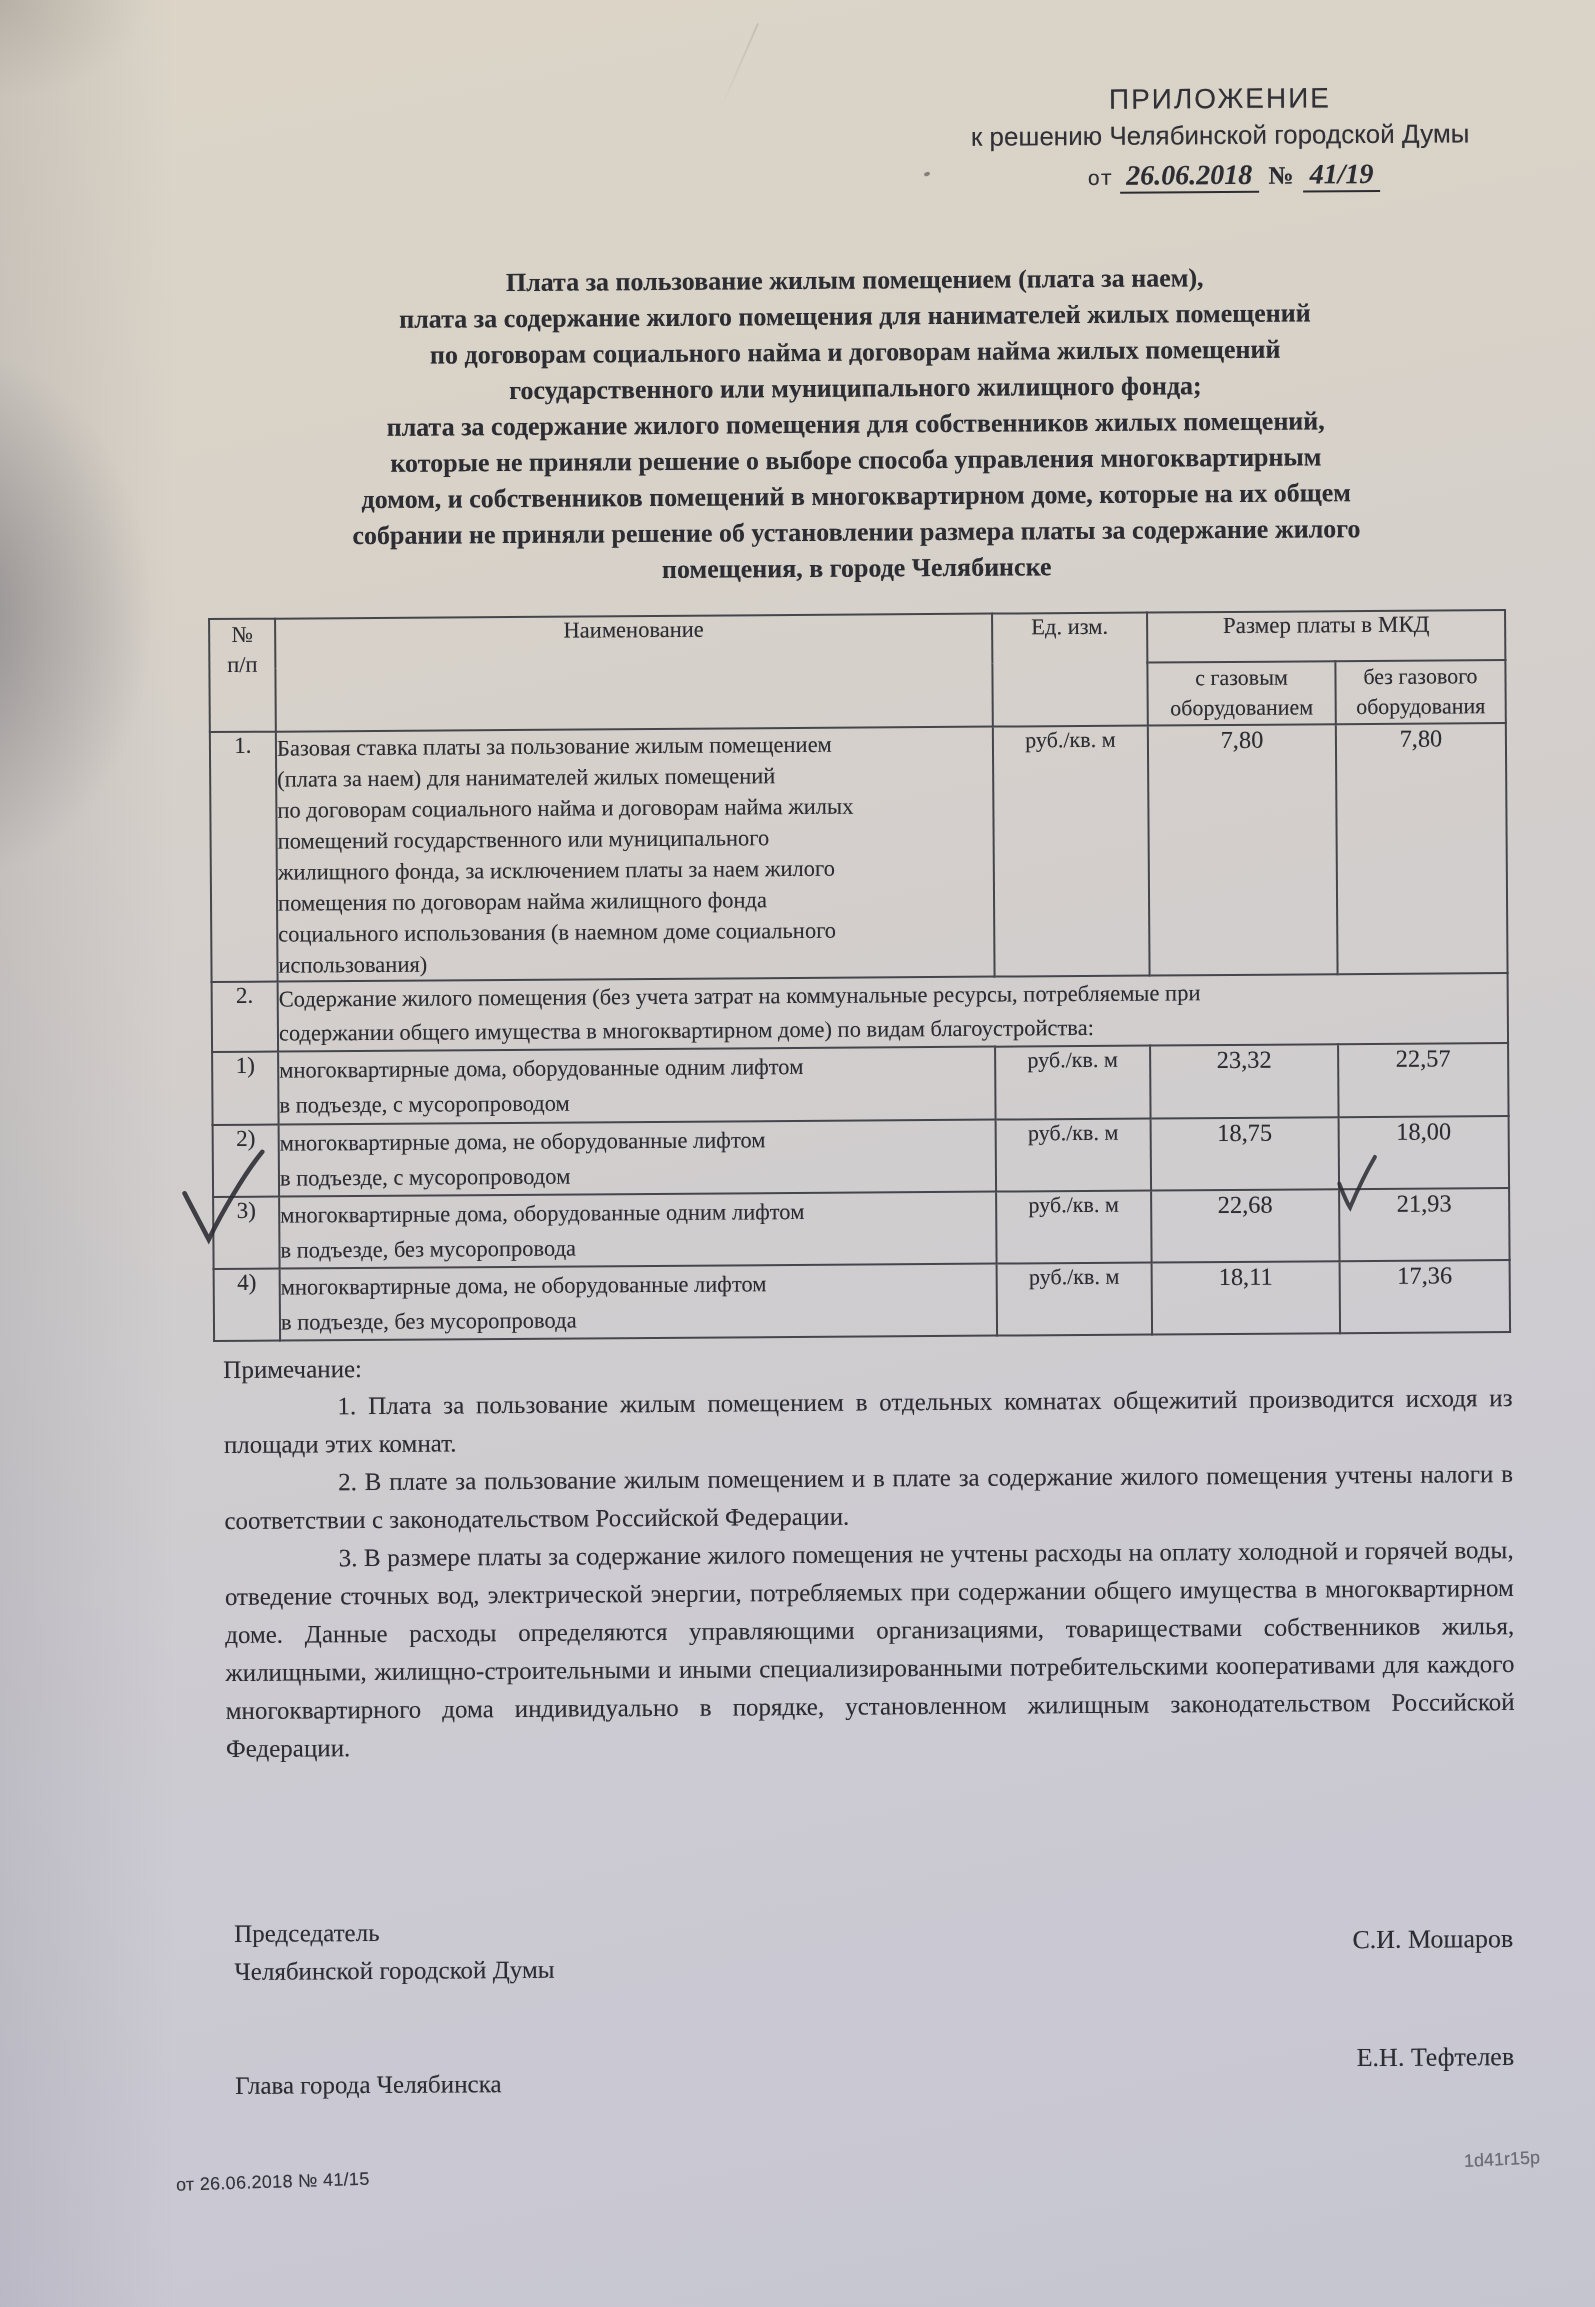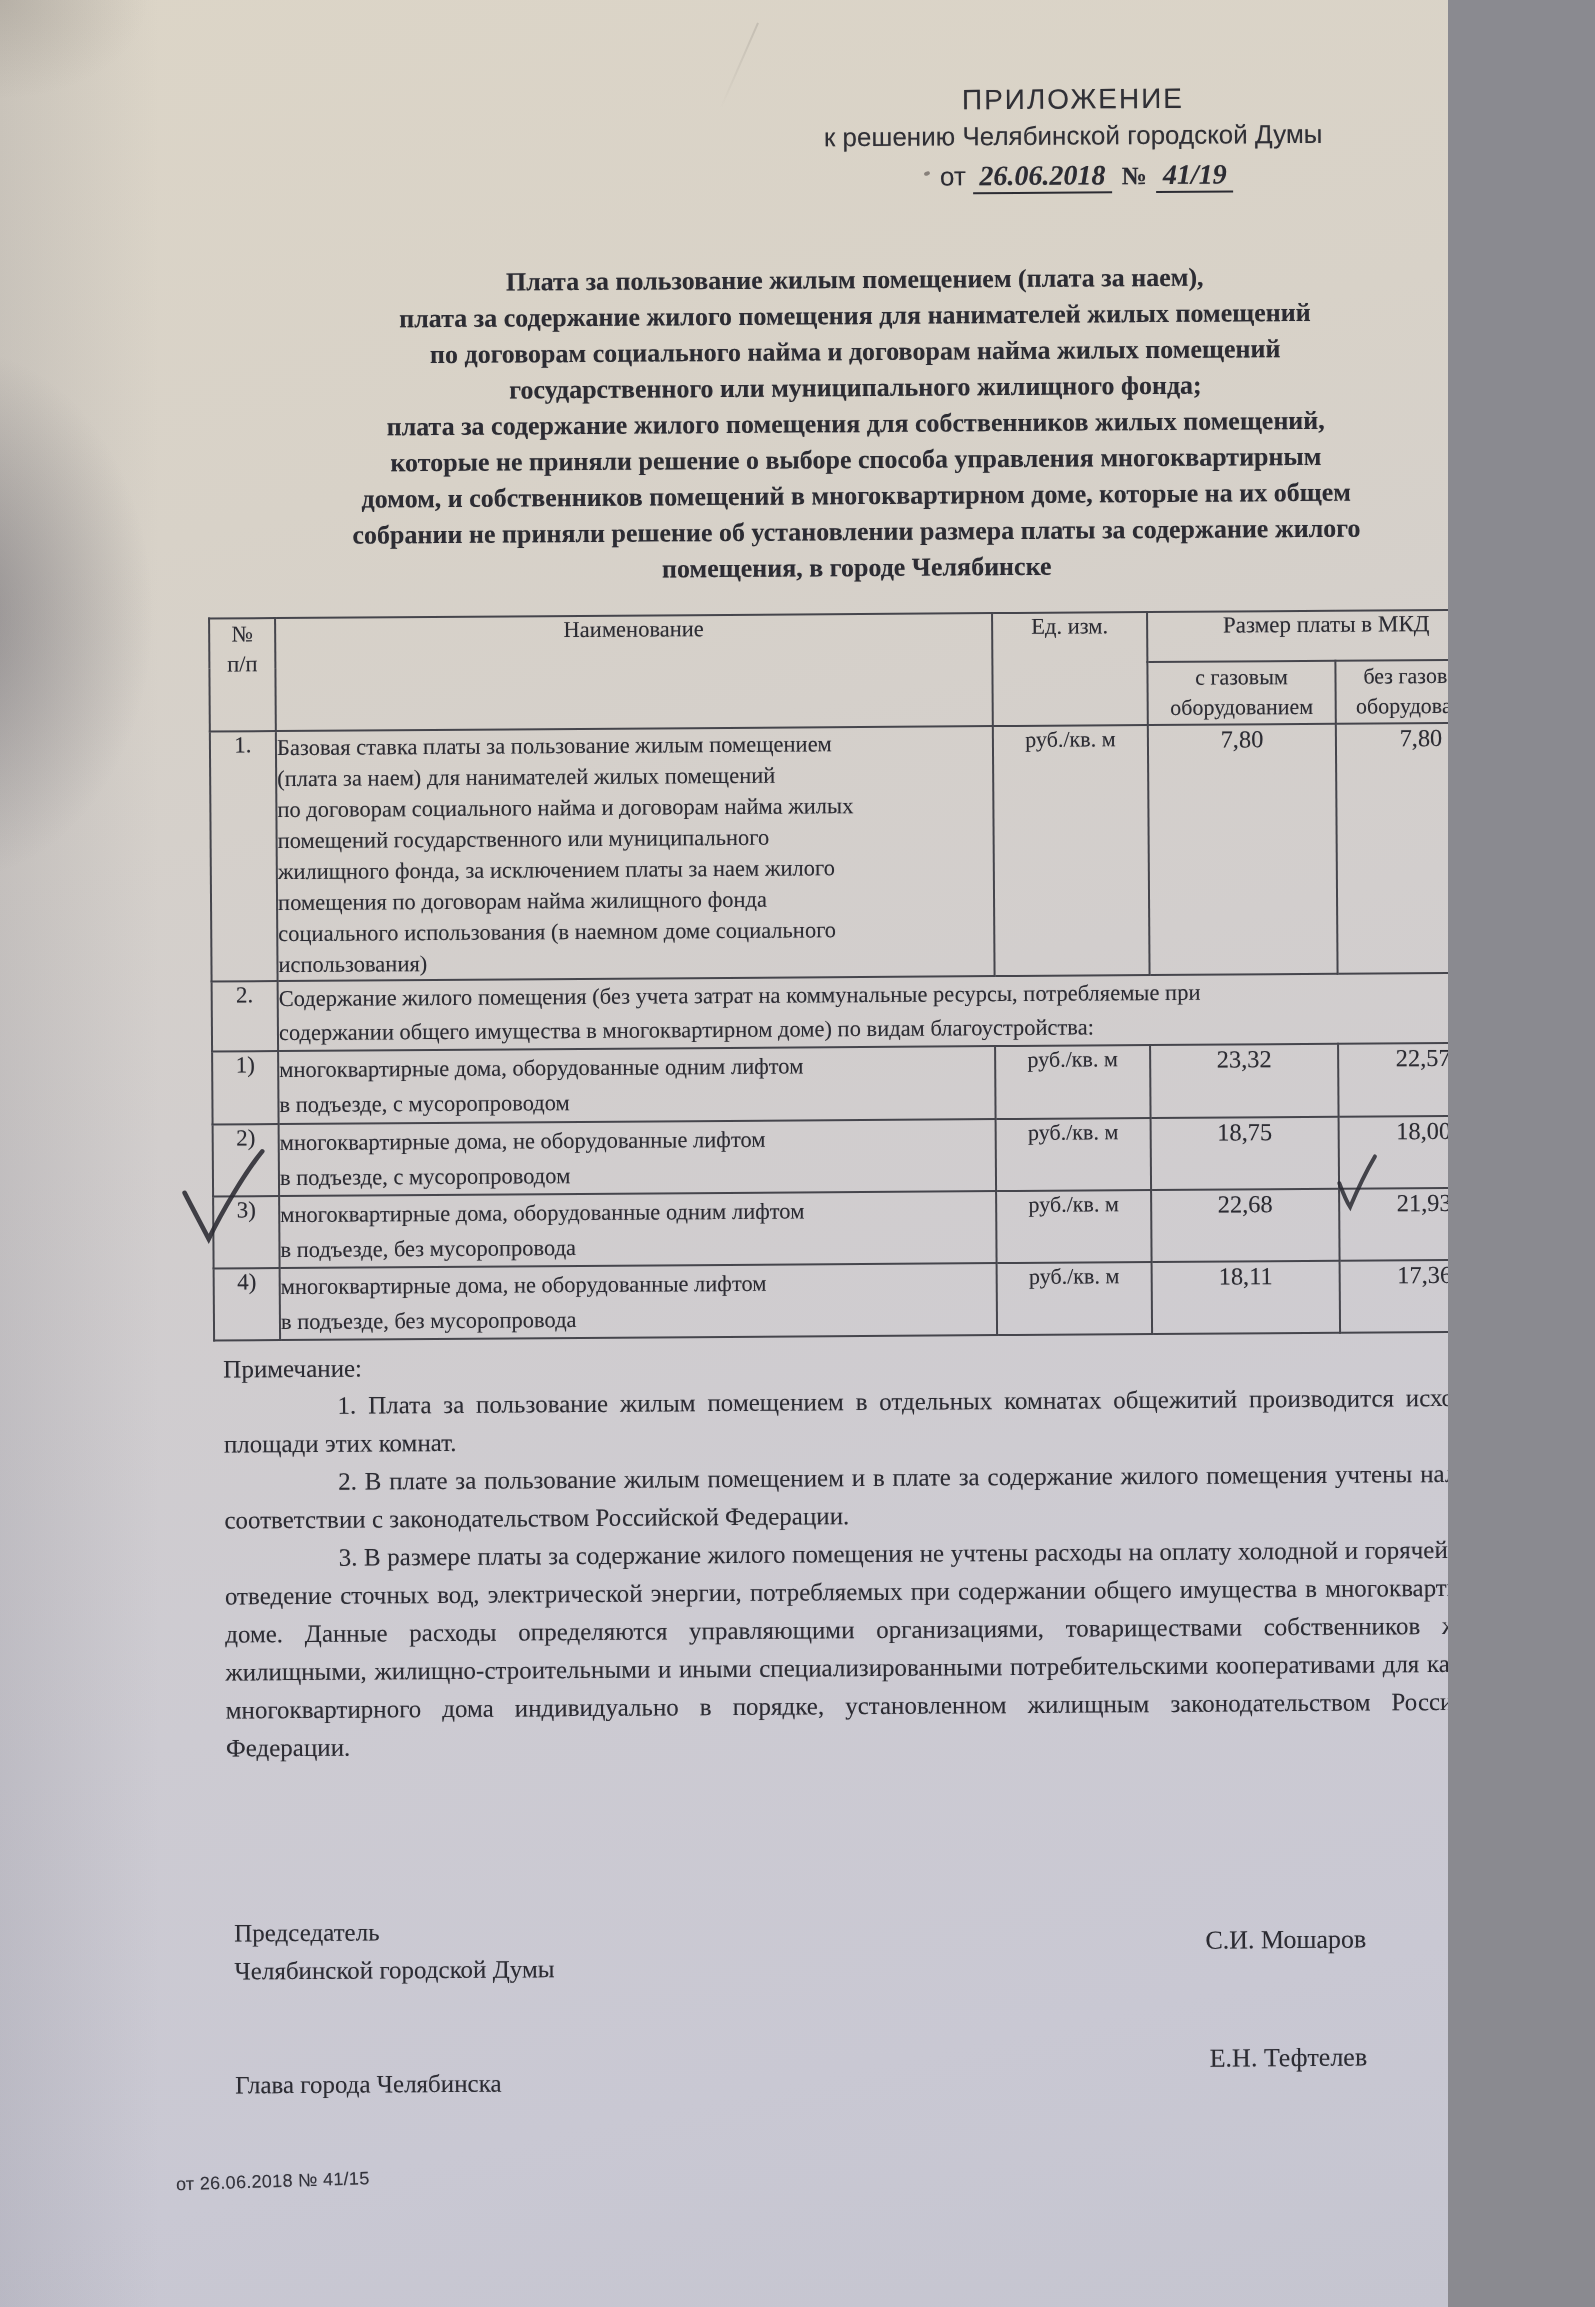--- a/index.html
+++ b/index.html
@@ -1,48 +1,47 @@
 <!DOCTYPE html>
 <html lang="ru" style="font-size:10.6px"><head>
 <meta charset="utf-8">
 <style>
   html,body{margin:0;padding:0;background:#8a8a90;}
   .photo{
     position:relative;
-    width:1405px;height:2307px;
+    width:1595px;height:2307px;
     overflow:hidden;
     background:
       radial-gradient(277px 370px at -46px 614px, rgba(68,66,78,.40), rgba(68,66,78,0) 72%),
       radial-gradient(198px 132px at 0% 0%, rgba(95,88,80,.18), rgba(95,88,80,0) 75%),
       linear-gradient(90deg, rgba(98,98,112,.15), rgba(98,98,112,0) 11%),
       linear-gradient(168deg, #dcd5c7 0%, #d8d2c8 22%, #d2cecd 45%, #cdcbd2 68%, #c9c8d3 86%, #c5c5d0 100%);
     font-family:"Liberation Serif","DejaVu Serif",serif;
     color:#2c2c33;
-    padding-left:43px;
   }
   .content{
     position:absolute;inset:0;
     transform:rotate(-0.4deg);
     transform-origin:50% 45%;
     text-shadow:0 0 0.7px rgba(40,40,48,.35);
   }
   .pre{white-space:pre-line;}
 
   
   .hdr{position:absolute;top:83px;right:81px;width:575px;text-align:center;}
   .hdr-appendix{
     font-family:"Liberation Sans","DejaVu Sans",sans-serif;
     font-size:28px;letter-spacing:2px;color:#303036;line-height:37px;
   }
   .hdr-decision{
     font-family:"Liberation Sans","DejaVu Sans",sans-serif;
     font-size:26px;color:#303036;line-height:36px;
   }
   .hdr-date-line{font-size:28px;line-height:44px;padding-left:26.4px;}
-  .hdr-date-line .ot{font-family:Liberation Sans, sans-serif;font-size:26px;}
+  .hdr-date-line .ot{font-family:Liberation Mono, monospace;font-size:21px;}
   .hdr-date-line .u{
     font-weight:bold;font-style:italic;
     border-bottom:2.6px solid #2c2c33;padding:0 6.6px 1.3px 6.6px;
   }
   .hdr-date-line .nosign{font-weight:bold;font-size:25px;padding:0 2.6px;}
 
   
   .doc-title{
     position:absolute;left:211px;top:263px;width:1298px;
     font-size:26px;font-weight:bold;line-height:36px;text-align:center;

